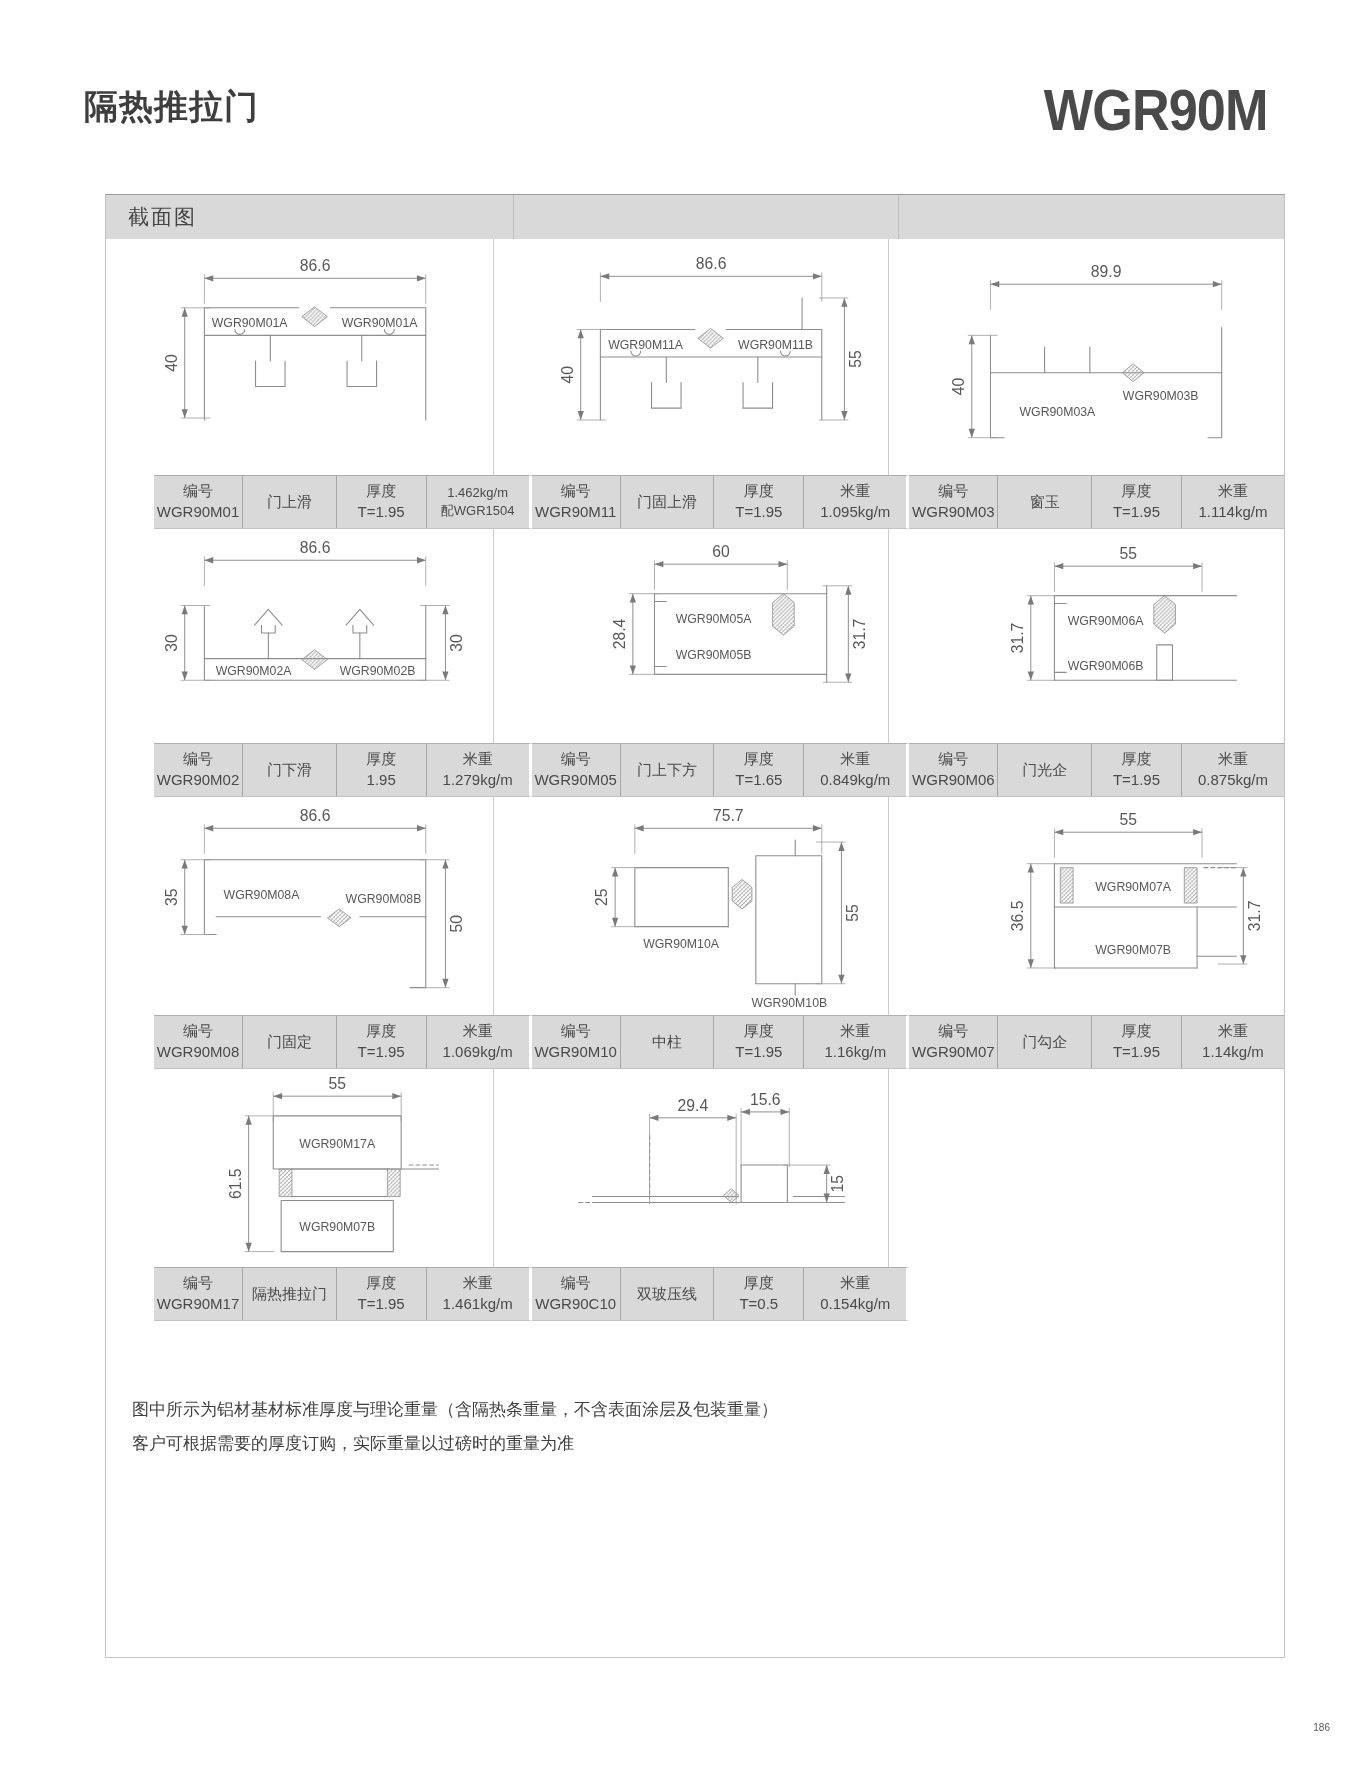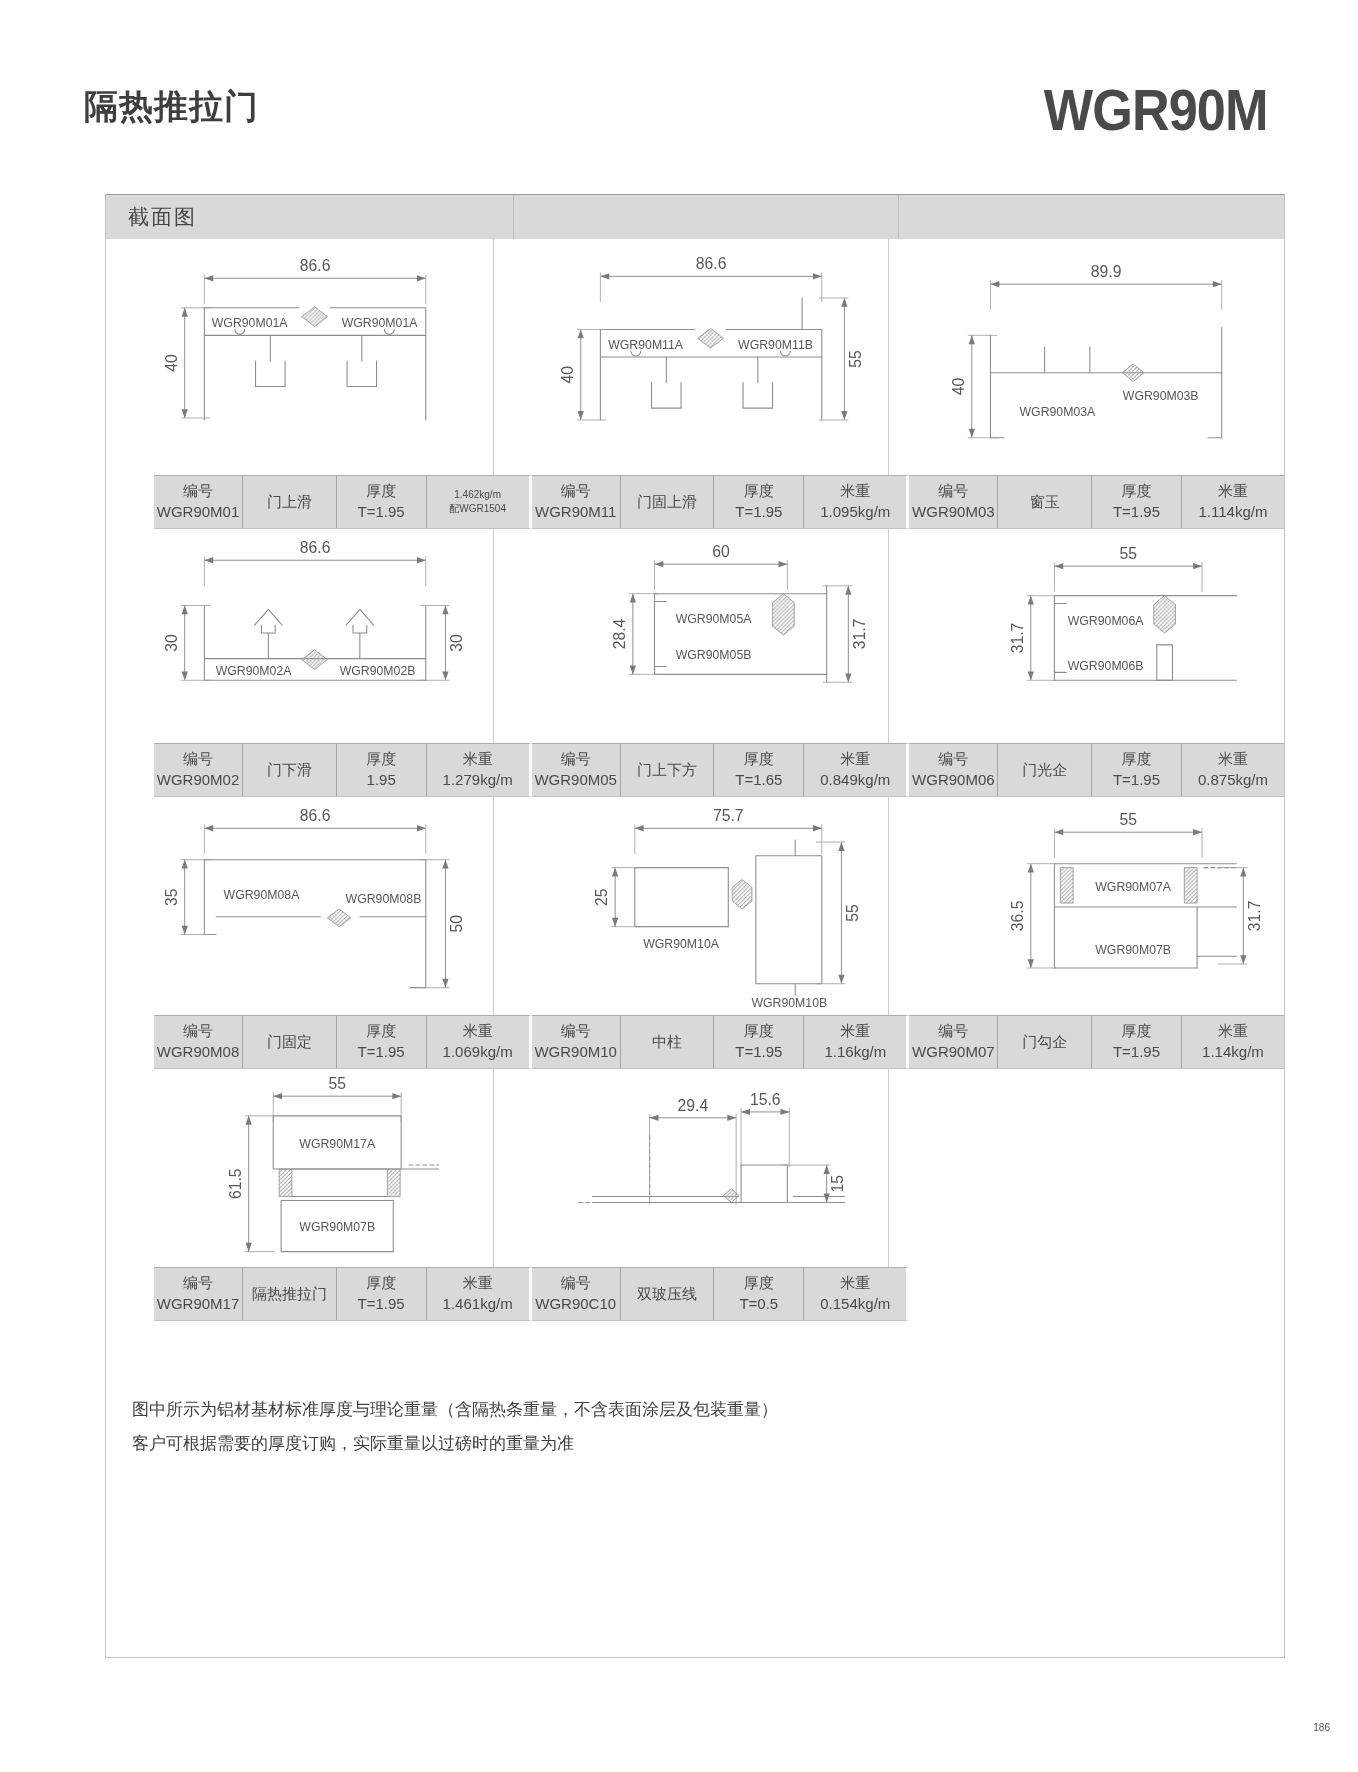--- a/index.html
+++ b/index.html
@@ -38,21 +38,21 @@
   .info-col.empty{background:transparent;border:0;}
   .info-cell{
     box-sizing:border-box;display:flex;flex-direction:column;justify-content:center;
     align-items:center;gap:2px;color:#4a4a4a;font-size:15px;line-height:1.25;text-align:center;
   }
   .info-cell.w0{flex:0 0 23.5%;}
   .info-cell.w1{flex:0 0 25%;}
   .info-cell.w2{flex:0 0 24%;}
   .info-cell.w3{flex:0 0 27.5%;}
   .info-cell + .info-cell{border-left:1px solid #a6a6a6;}
-  .info-cell.small{font-size:10px;}
+  .info-cell.small{font-size:13px;}
   .notes{padding:72px 0 0 26px;font-size:17px;color:#3f3f3f;line-height:2.0;}
   .pageno{position:absolute;right:28px;top:1722px;font-size:10px;color:#555;text-align:right;}
   
   .ln{fill:none;stroke:#8d8d8d;stroke-width:1.1;stroke-linejoin:round;stroke-linecap:round;}
   .dash{stroke-dasharray:4 3;}
   .dl{stroke:#8d8d8d;stroke-width:1;}
   .xl{stroke:#9a9a9a;stroke-width:.8;}
   .ar{fill:#7a7a7a;stroke:none;}
   .hx{stroke:#8d8d8d;stroke-width:.8;}
   .dimt{font-family:"Liberation Sans",sans-serif;font-size:16px;fill:#575757;}

